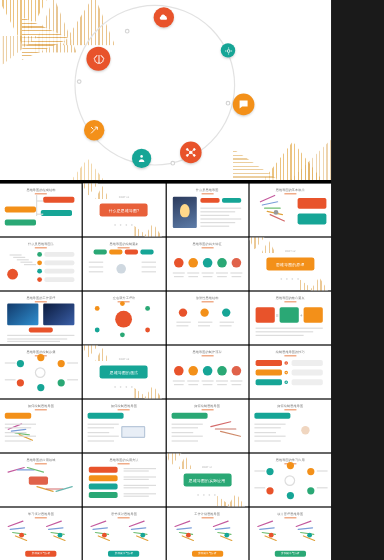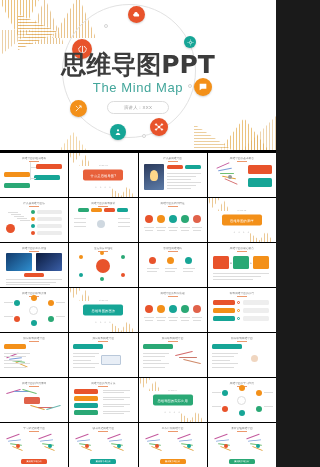--- a/index.html
+++ b/index.html
@@ -248,25 +248,20 @@
       <svg width="10" height="10" viewBox="0 0 24 24" fill="none" stroke="#fff" stroke-width="1.8">
         <circle cx="12" cy="12" r="2.4" fill="#fff"></circle>
         <circle cx="5" cy="6" r="1.8" fill="#fff"></circle>
           <circle cx="19" cy="6" r="1.8" fill="#fff"></circle>
         <circle cx="5" cy="18" r="1.8" fill="#fff"></circle>
           <circle cx="19" cy="18" r="1.8" fill="#fff"></circle>
         <path d="M12 12L5 6M12 12l7-6M12 12l-7 6M12 12l7 6"></path>
       </svg>
     </div>
 
-    <div class="title-wrap">
-      <div class="title-cn">思维导图PPT</div>
-      <div class="title-en">The Mind Map</div>
-      <div class="speaker">演讲人：XXX</div>
-    </div>
   </div>
 
   <div class="grid" id="grid">
       <div class="thumb">
         <div class="th-title">思维导图的组成结构</div>
         <div class="th-rule"></div>
         <div class="bar" style="left: 36px; top: 11px; width: 26px; height: 5px; background: rgb(232, 83, 43);"></div>
         <div class="bar" style="left: 4px; top: 19px; width: 26px; height: 5px; background: rgb(243, 144, 25);"></div>
         <div class="bar" style="left: 34px; top: 22px; width: 26px; height: 5px; background: rgb(22, 165, 150);"></div>
         <div class="bar" style="left: 4px; top: 30px; width: 26px; height: 5px; background: rgb(42, 168, 117);"></div>

